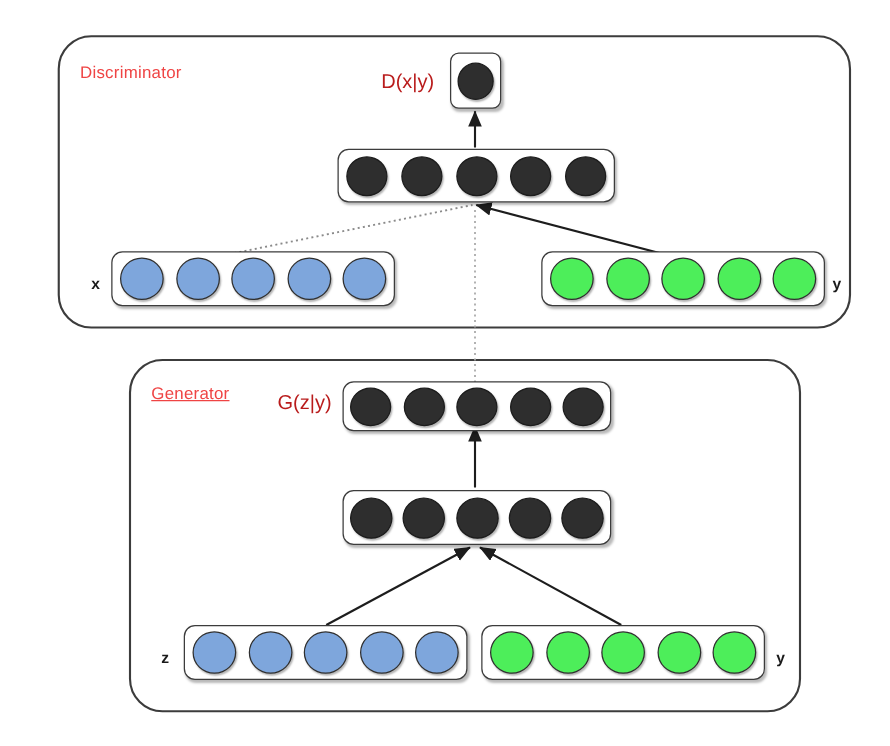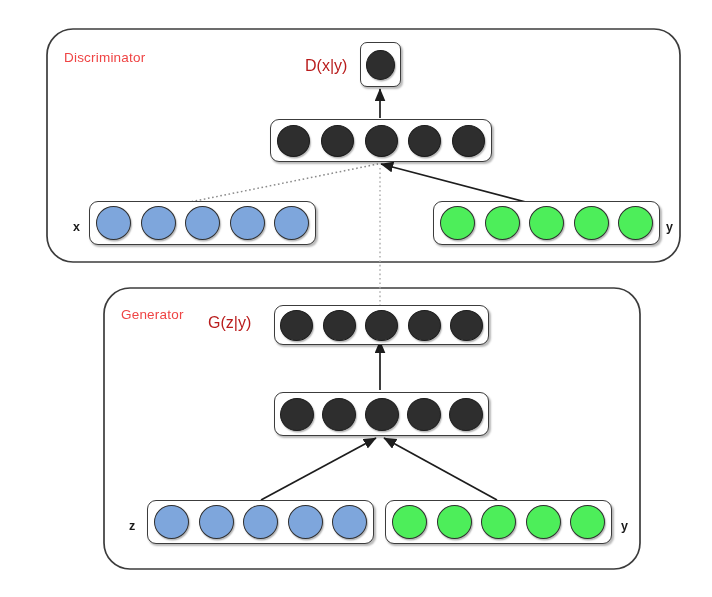--- a/index.html
+++ b/index.html
@@ -138,23 +138,23 @@
 
   <div class="node-group" style="left:433px; top:201px; width:227px; height:44px; padding:0 6px;">
     <span class="node green" style="width:35px; height:34px;"></span>
     <span class="node green" style="width:35px; height:34px;"></span>
     <span class="node green" style="width:35px; height:34px;"></span>
     <span class="node green" style="width:35px; height:34px;"></span>
     <span class="node green" style="width:35px; height:34px;"></span>
   </div>
   <div class="io-label" style="left:666px; top:220px;">y</div>
 
-  <div class="panel-label" style="left:121px; top:307px;">Generator</div>
+  <div class="panel-label" style="left:121px; top:307px;text-decoration:underline;">Generator</div>
 
-  <div class="fn-label" style="left:208px; top:314px;">G(z|y)</div>
+  <div class="fn-label" style="left:222px; top:314px;">G(z|y)</div>
 
   <div class="node-group" style="left:274px; top:305px; width:215px; height:40px; padding:0 5px;">
     <span class="node dark" style="width:33px; height:31px;"></span>
     <span class="node dark" style="width:33px; height:31px;"></span>
     <span class="node dark" style="width:33px; height:31px;"></span>
     <span class="node dark" style="width:33px; height:31px;"></span>
     <span class="node dark" style="width:33px; height:31px;"></span>
   </div>
 
   <div class="node-group" style="left:274px; top:392px; width:215px; height:44px; padding:0 5px;">

